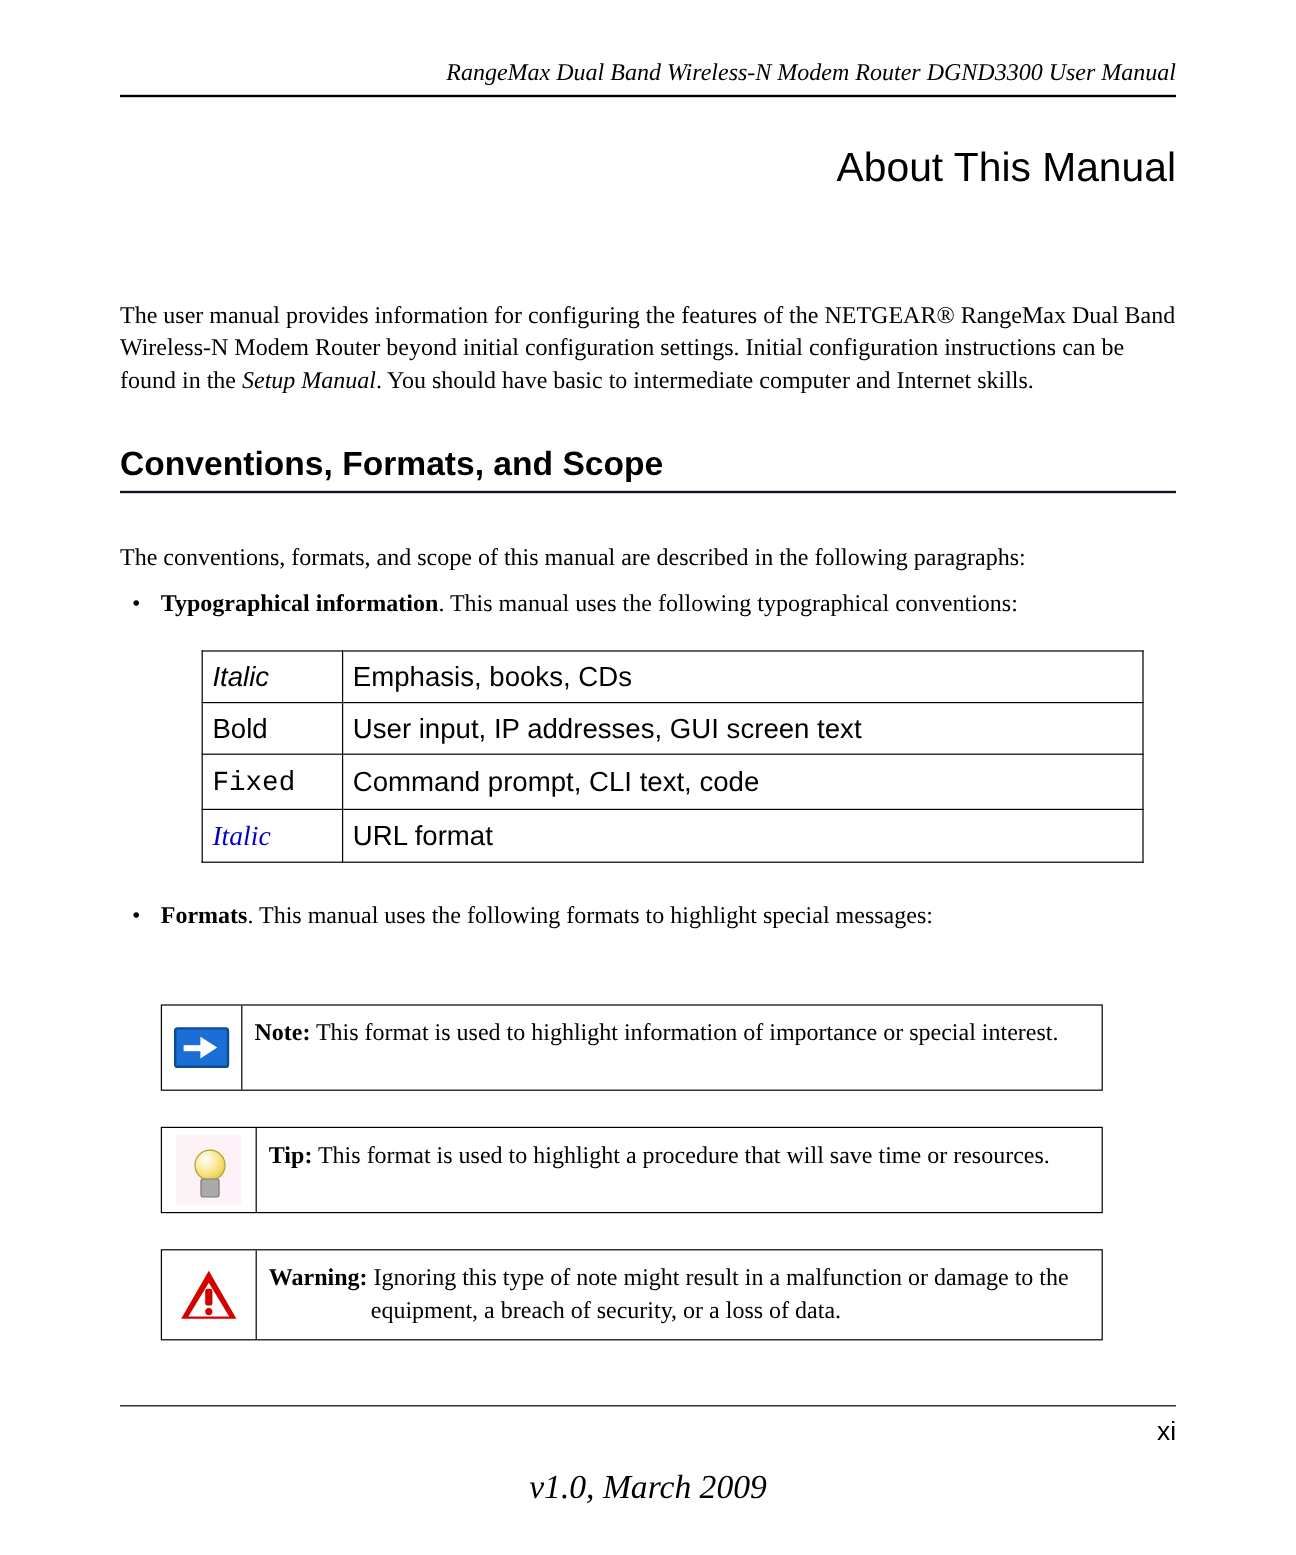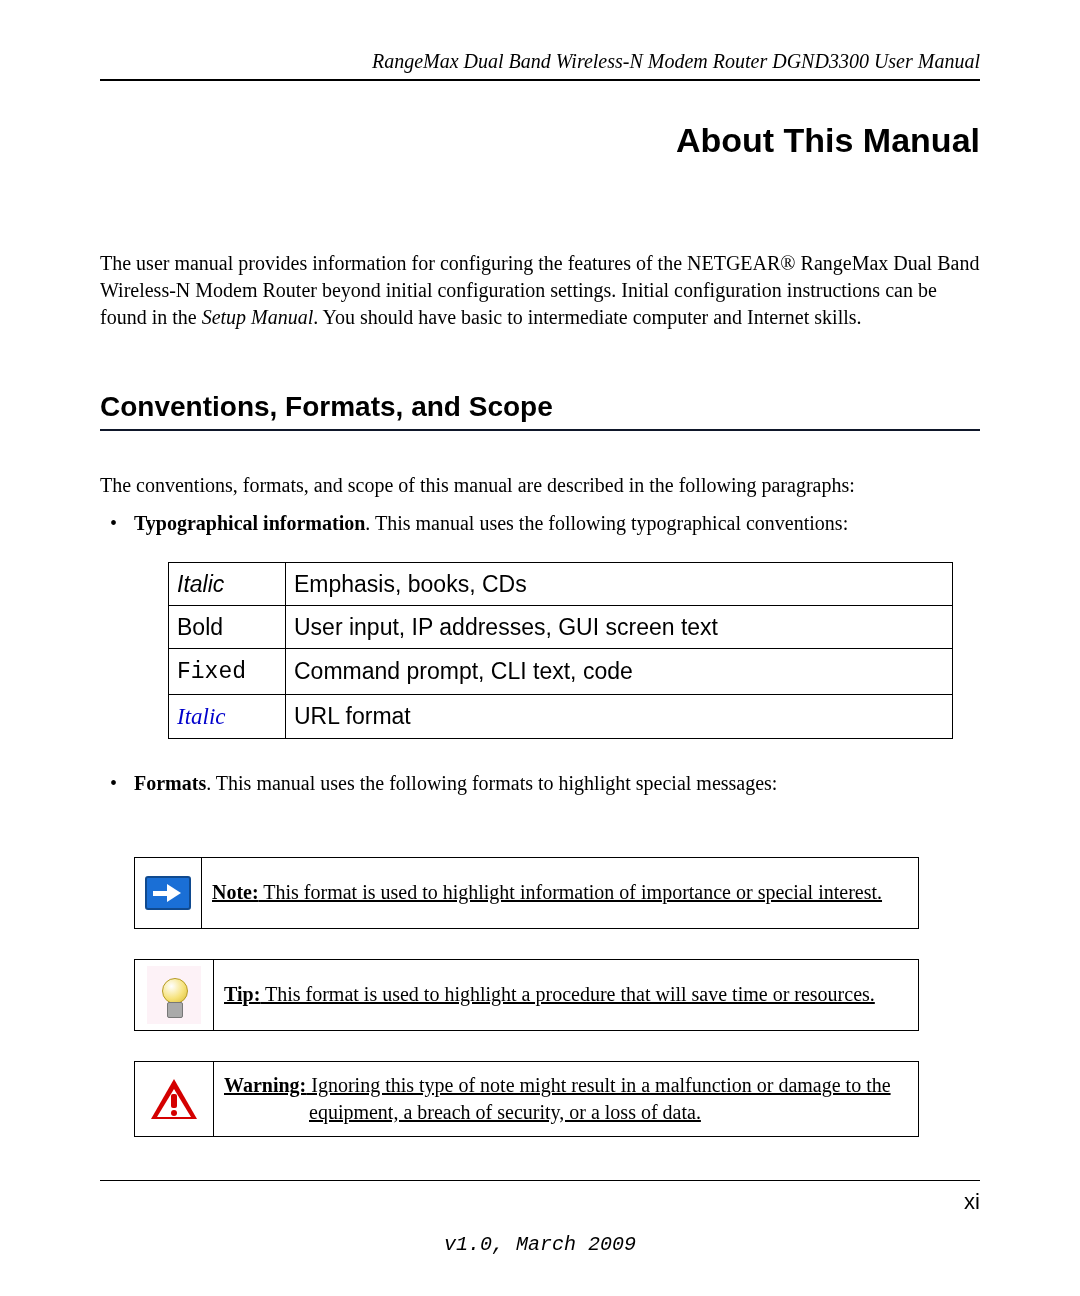--- a/index.html
+++ b/index.html
@@ -20,28 +20,28 @@
     text-align: right;
     font-style: italic;
     font-size: 20px;
     padding-bottom: 6px;
     border-bottom: 2px solid #000;
     margin-bottom: 40px;
   }
   .chapter-title {
     text-align: right;
     font-family: Arial, Helvetica, sans-serif;
-    font-weight: bold;
+    font-weight: normal;
     font-size: 34px;
     margin-bottom: 90px;
   }
   .intro {
     font-size: 20px;
     line-height: 1.35;
-    margin-bottom: 60px;
+    margin-bottom: 40px;
   }
   .sec-heading {
     font-family: Arial, Helvetica, sans-serif;
     font-weight: bold;
     font-size: 28px;
     padding-bottom: 6px;
     border-bottom: 2px solid #0f172a;
     margin-bottom: 40px;
   }
   .body-text {
@@ -109,22 +109,20 @@
     flex-shrink: 0;
   }
   .callout.note .icon-cell { width: 58px; }
   .callout.tip .icon-cell,
   .callout.warn .icon-cell { width: 70px; }
   .callout .text-cell {
     padding: 10px 10px;
     font-size: 20px;
     line-height: 1.35;
     display: flex;
-    align-items: center;
-    text-decoration: underline;
   }
   .callout .text-cell .inner { width: 100%; }
   .callout .label { font-weight: bold; }
   .callout.warn .text-cell .inner {
     padding-left: 0;
   }
   .warn-body {
     display: block;
     padding-left: 85px;
   }
@@ -217,23 +215,22 @@
   }
   .page-num{
     text-align:right;
     font-family: Arial, Helvetica, sans-serif;
     font-size:22px;
     padding-top:8px;
   }
   .footer-version{
     text-align:center;
     font-style: italic;
-    font-size:20px;
+    font-size:28px;
     margin-top:18px;
-    font-family:Liberation Mono, monospace;
   }
   .content-flow{
     display:flex;
     flex-direction:column;
     height:100%;
   }
   .grow{flex:1;}
 </style>
 </head>
 <body>

